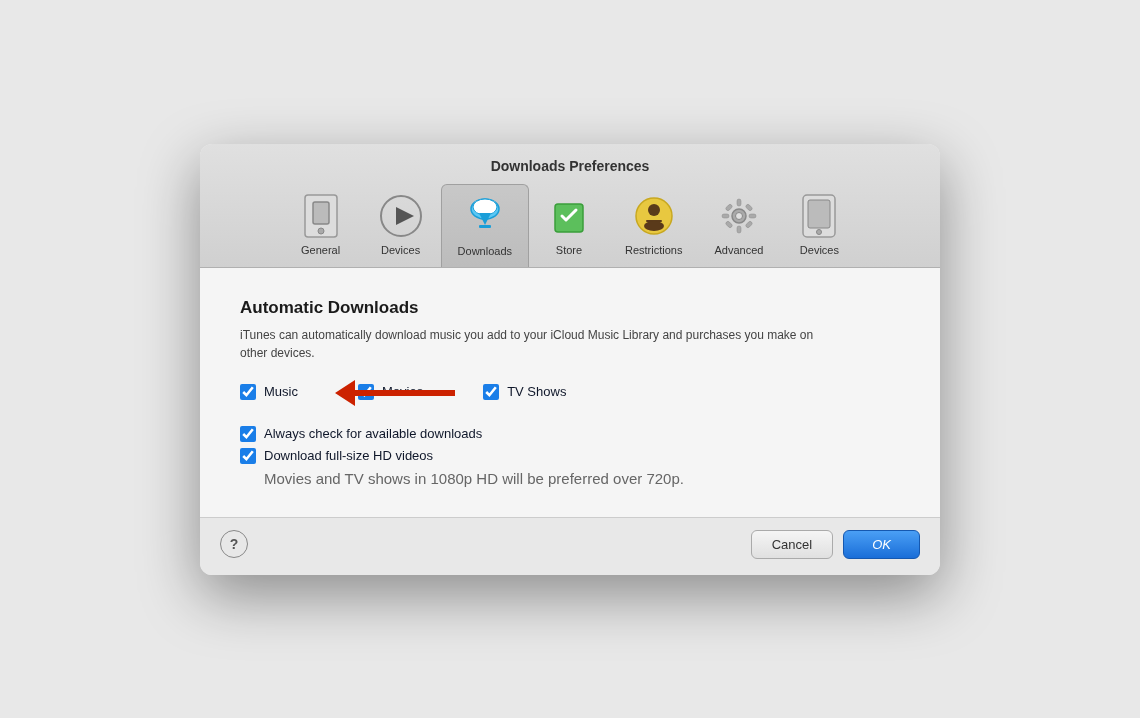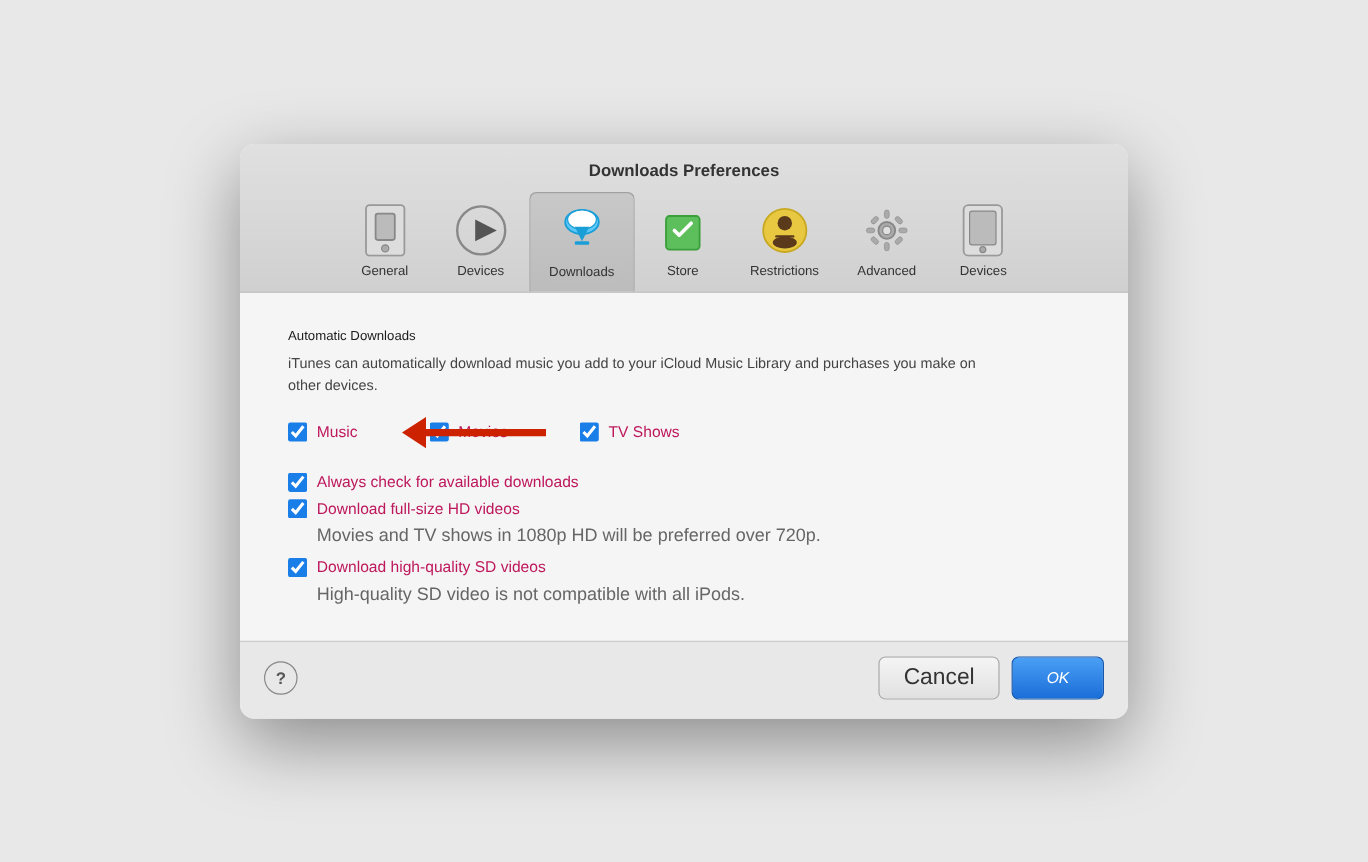--- a/index.html
+++ b/index.html
@@ -65,41 +65,41 @@
       color: #333;
     }
     .toolbar-item.active .toolbar-label {
       font-weight: 400;
     }
     .content {
       padding: 30px 40px 20px 40px;
       background: #f5f5f5;
     }
     .section-title {
-      font-size: 11px;
-      font-weight: 400;
+      font-size: 17px;
+      font-weight: 700;
       color: #1a1a1a;
       margin-bottom: 8px;
     }
     .section-desc {
       font-size: 12px;
       color: #444;
       line-height: 1.5;
       margin-bottom: 22px;
       max-width: 580px;
     }
     .checkbox-row {
       display: flex;
       align-items: center;
       gap: 8px;
       margin-bottom: 6px;
     }
     .checkbox-row label {
       font-size: 13px;
-      color: #be185d;
+      color: #0f172a;
       cursor: pointer;
     }
     .checkbox-group {
       display: flex;
       gap: 60px;
       margin-bottom: 20px;
       align-items: center;
       position: relative;
     }
     .checkbox-group .arrow {
@@ -148,21 +148,21 @@
     }
     .footer-buttons {
       display: flex;
       gap: 10px;
     }
     .btn-cancel {
       padding: 6px 20px;
       background: linear-gradient(to bottom, #f5f5f5, #e0e0e0);
       border: 1px solid #aaa;
       border-radius: 6px;
-      font-size: 19px;
+      font-size: 13px;
       color: #333;
       cursor: pointer;
     }
     .btn-ok {
       padding: 6px 28px;
       background: linear-gradient(to bottom, #4a9ff5, #1a6ed8);
       border: 1px solid #1558b0;
       border-radius: 6px;
       font-size: 13px;
       color: #fff;
@@ -303,27 +303,20 @@
     </div>
 
     <div class="option-group">
       <div class="checkbox-row">
         <input type="checkbox" id="cb-hd" checked="" style="">
         <label for="cb-hd">Download full-size HD videos</label>
       </div>
       <div class="sub-desc">Movies and TV shows in 1080p HD will be preferred over 720p.</div>
     </div>
 
-    <div class="option-group">
-      <div class="checkbox-row">
-        <input type="checkbox" id="cb-sd" checked="" style="">
-        <label for="cb-sd">Download high-quality SD videos</label>
-      </div>
-      <div class="sub-desc">High-quality SD video is not compatible with all iPods.</div>
-    </div>
   </div>
 
   <div class="footer">
     <button class="help-btn">
       <span>?</span>
     </button>
     <div class="footer-buttons">
       <button class="btn-cancel">Cancel</button>
       <button class="btn-ok">OK</button>
     </div>

